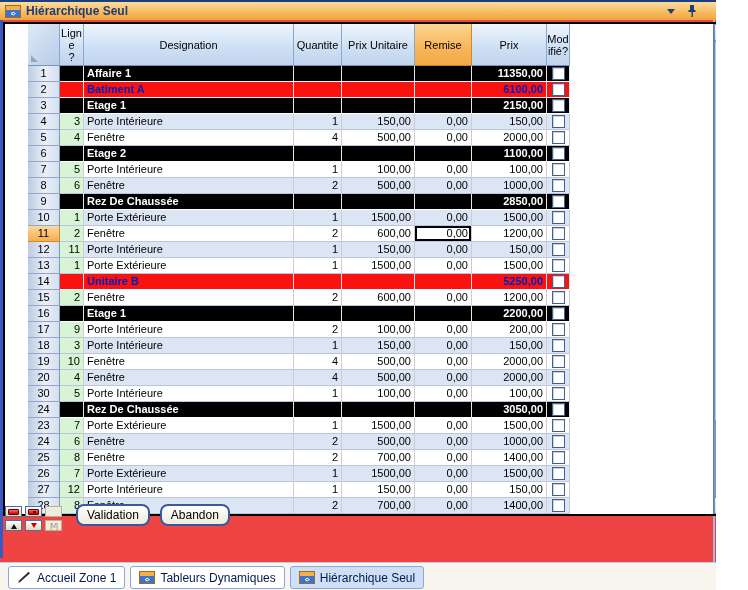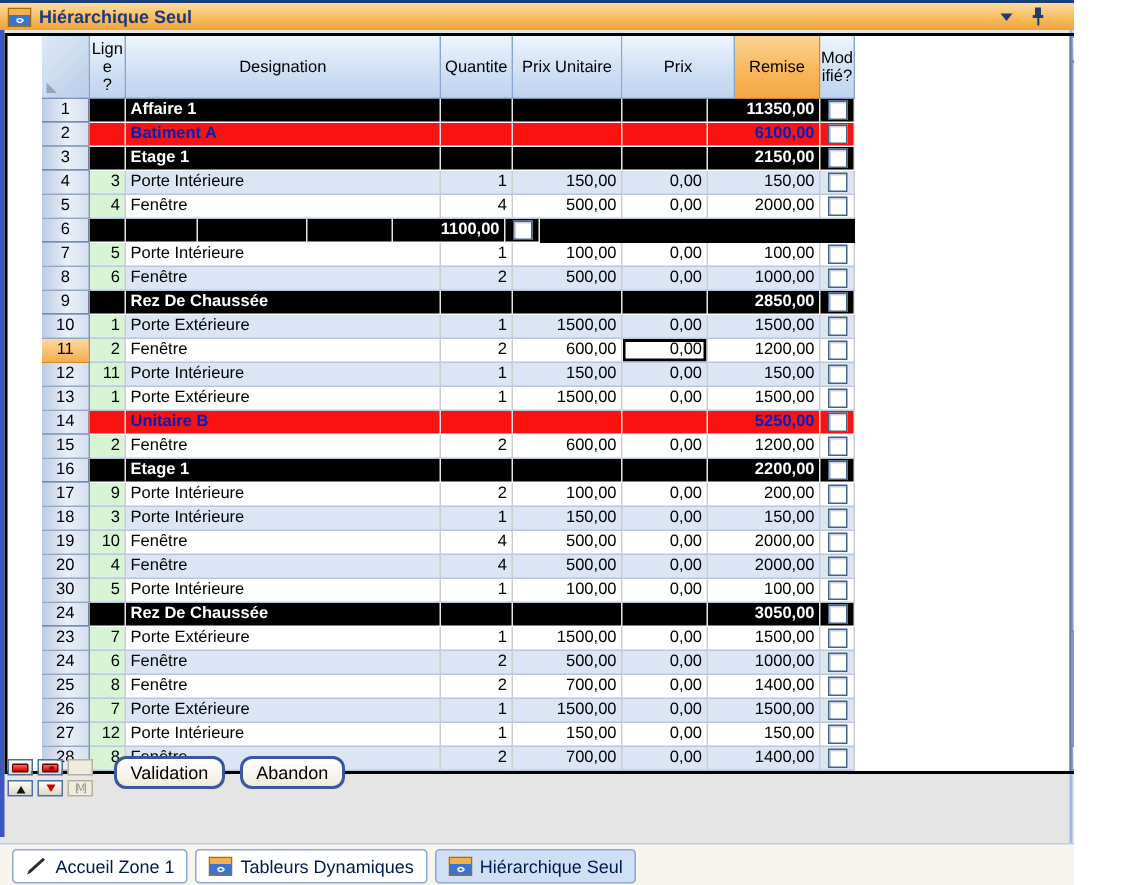--- a/index.html
+++ b/index.html
@@ -1,17 +1,17 @@
 <!DOCTYPE html>
 <html><head>
 <meta charset="utf-8">
 <style>
   html,body{margin:0;padding:0;}
   body{width:748px;height:590px;font-family:"Liberation Sans","DejaVu Sans",sans-serif;font-size:11px;color:#000;}
-  .window{position:relative;width:716px;height:590px;background:#e5e5e5;overflow:hidden;}
+  .window{position:relative;width:716px;height:590px;background:#ef4444;overflow:hidden;}
 
   
   .titlebar{position:absolute;top:0;left:0;right:0;height:20px;border-top:2px solid #1a3f7e;
     background:linear-gradient(#fddc9f,#f6bc62 55%,#f0a438);display:flex;align-items:center;padding:0 5px;box-sizing:border-box;}
   .title-text{color:#1e3a78;font-weight:bold;font-size:12px;margin-left:5px;flex:1;}
   .tb-right{display:flex;align-items:center;gap:12px;margin-right:14px;}
   .drop-arrow{width:0;height:0;border:4px solid transparent;border-top:5px solid #1c3c7c;margin-top:4px;}
   .frame-left{position:absolute;left:0;top:20px;bottom:32px;width:3px;background:#3b57c0;}
   .frame-right{position:absolute;right:1px;top:20px;bottom:26px;width:2px;background:#9db9e4;}
 
@@ -121,22 +121,22 @@
   <div class="grid">
     <div class="grid-left">
       <div class="hdr">
         <div class="hcell h-corner"></div>
         <div class="hcell h-ligne pre">Lign
 e
 ?</div>
         <div class="hcell h-des">Designation</div>
         <div class="hcell h-qte">Quantite</div>
         <div class="hcell h-pu">Prix Unitaire</div>
+        <div class="hcell h-rem">Remise</div>
         <div class="hcell h-prix">Prix</div>
-        <div class="hcell h-rem">Remise</div>
         <div class="hcell h-mod pre">Mod
 ifié?</div>
       </div>
       <div class="rows">
           <div class="row r-black">
             <div class="cell rownum">1</div>
             <div class="cell ligne"></div>
             <div class="cell des">Affaire 1</div>
             <div class="cell num qte"></div>
             <div class="cell num pu"></div>
@@ -190,20 +190,21 @@
             <div class="cell num pu">500,00</div>
             <div class="cell num rem">0,00</div>
             <div class="cell num prix">2000,00</div>
             <div class="cell modif">
               <div class="cb"></div>
             </div>
           </div>
           <div class="row r-black">
             <div class="cell rownum">6</div>
             <div class="cell ligne"></div>
+            <div class="cell des">Etage 2</div>
             <div class="cell num qte"></div>
             <div class="cell num pu"></div>
             <div class="cell num rem"></div>
             <div class="cell num prix">1100,00</div>
             <div class="cell modif">
               <div class="cb"></div>
             </div>
           </div>
           <div class="row r-white">
             <div class="cell rownum">7</div>

